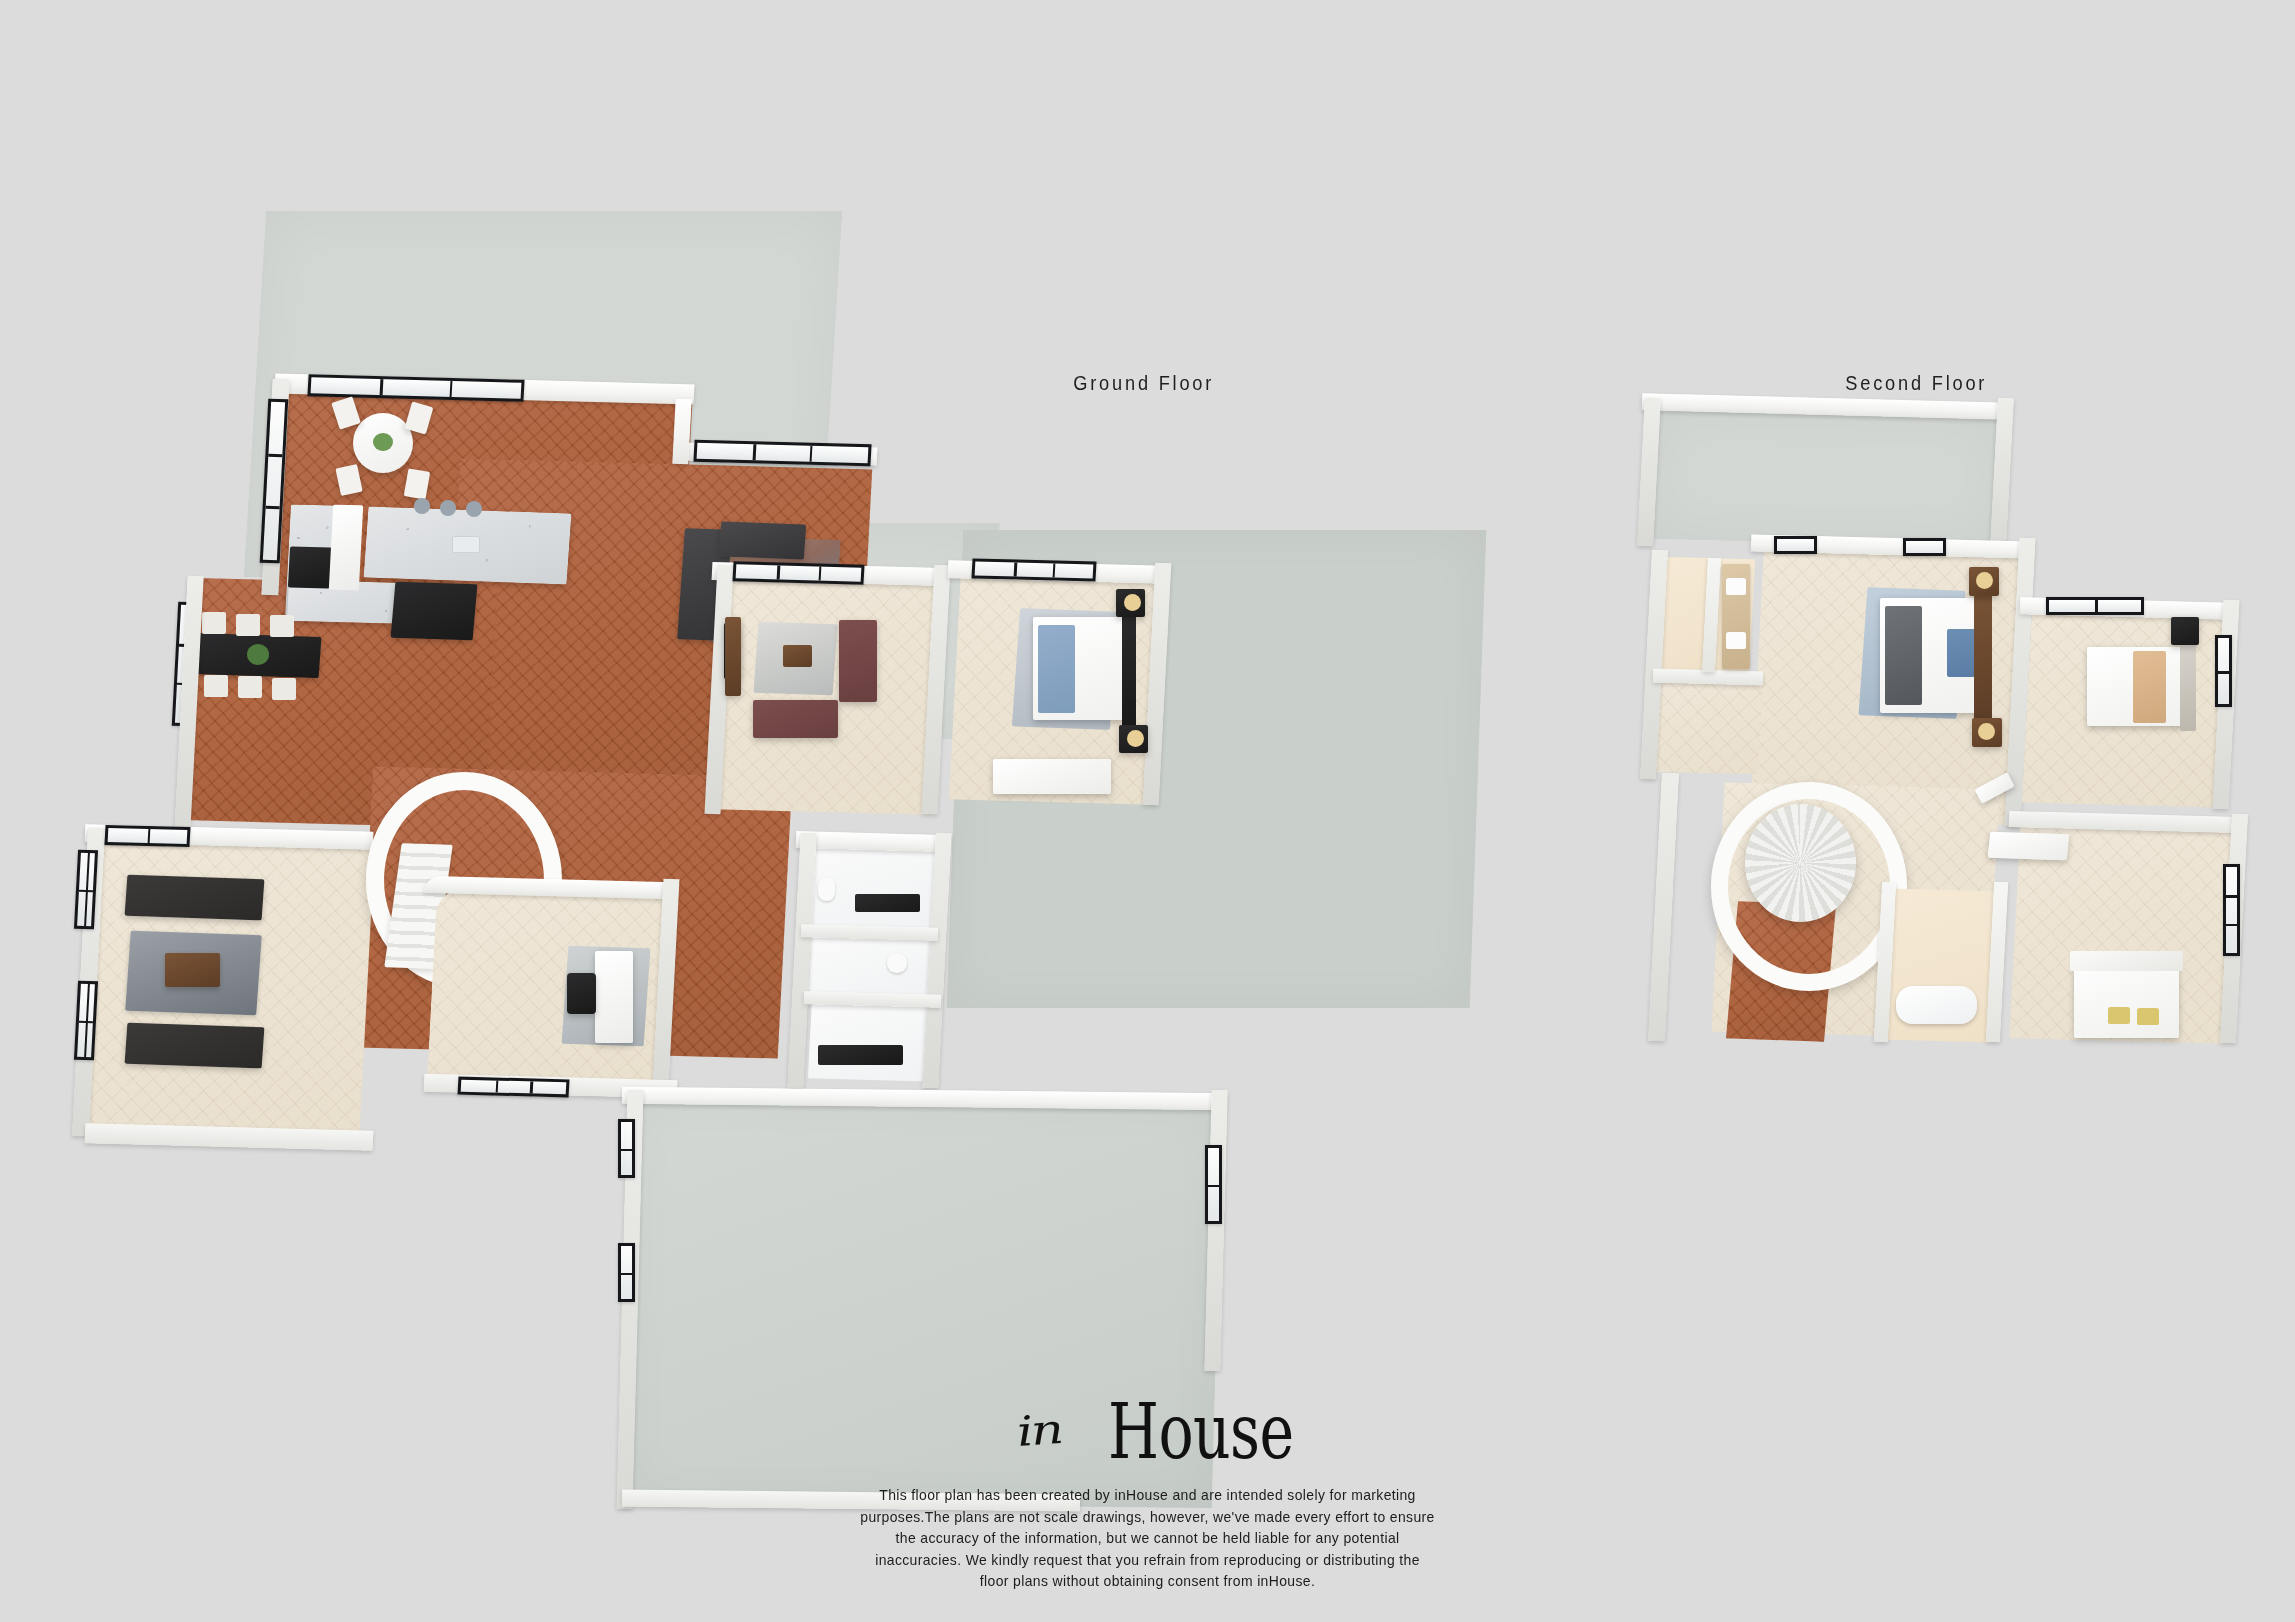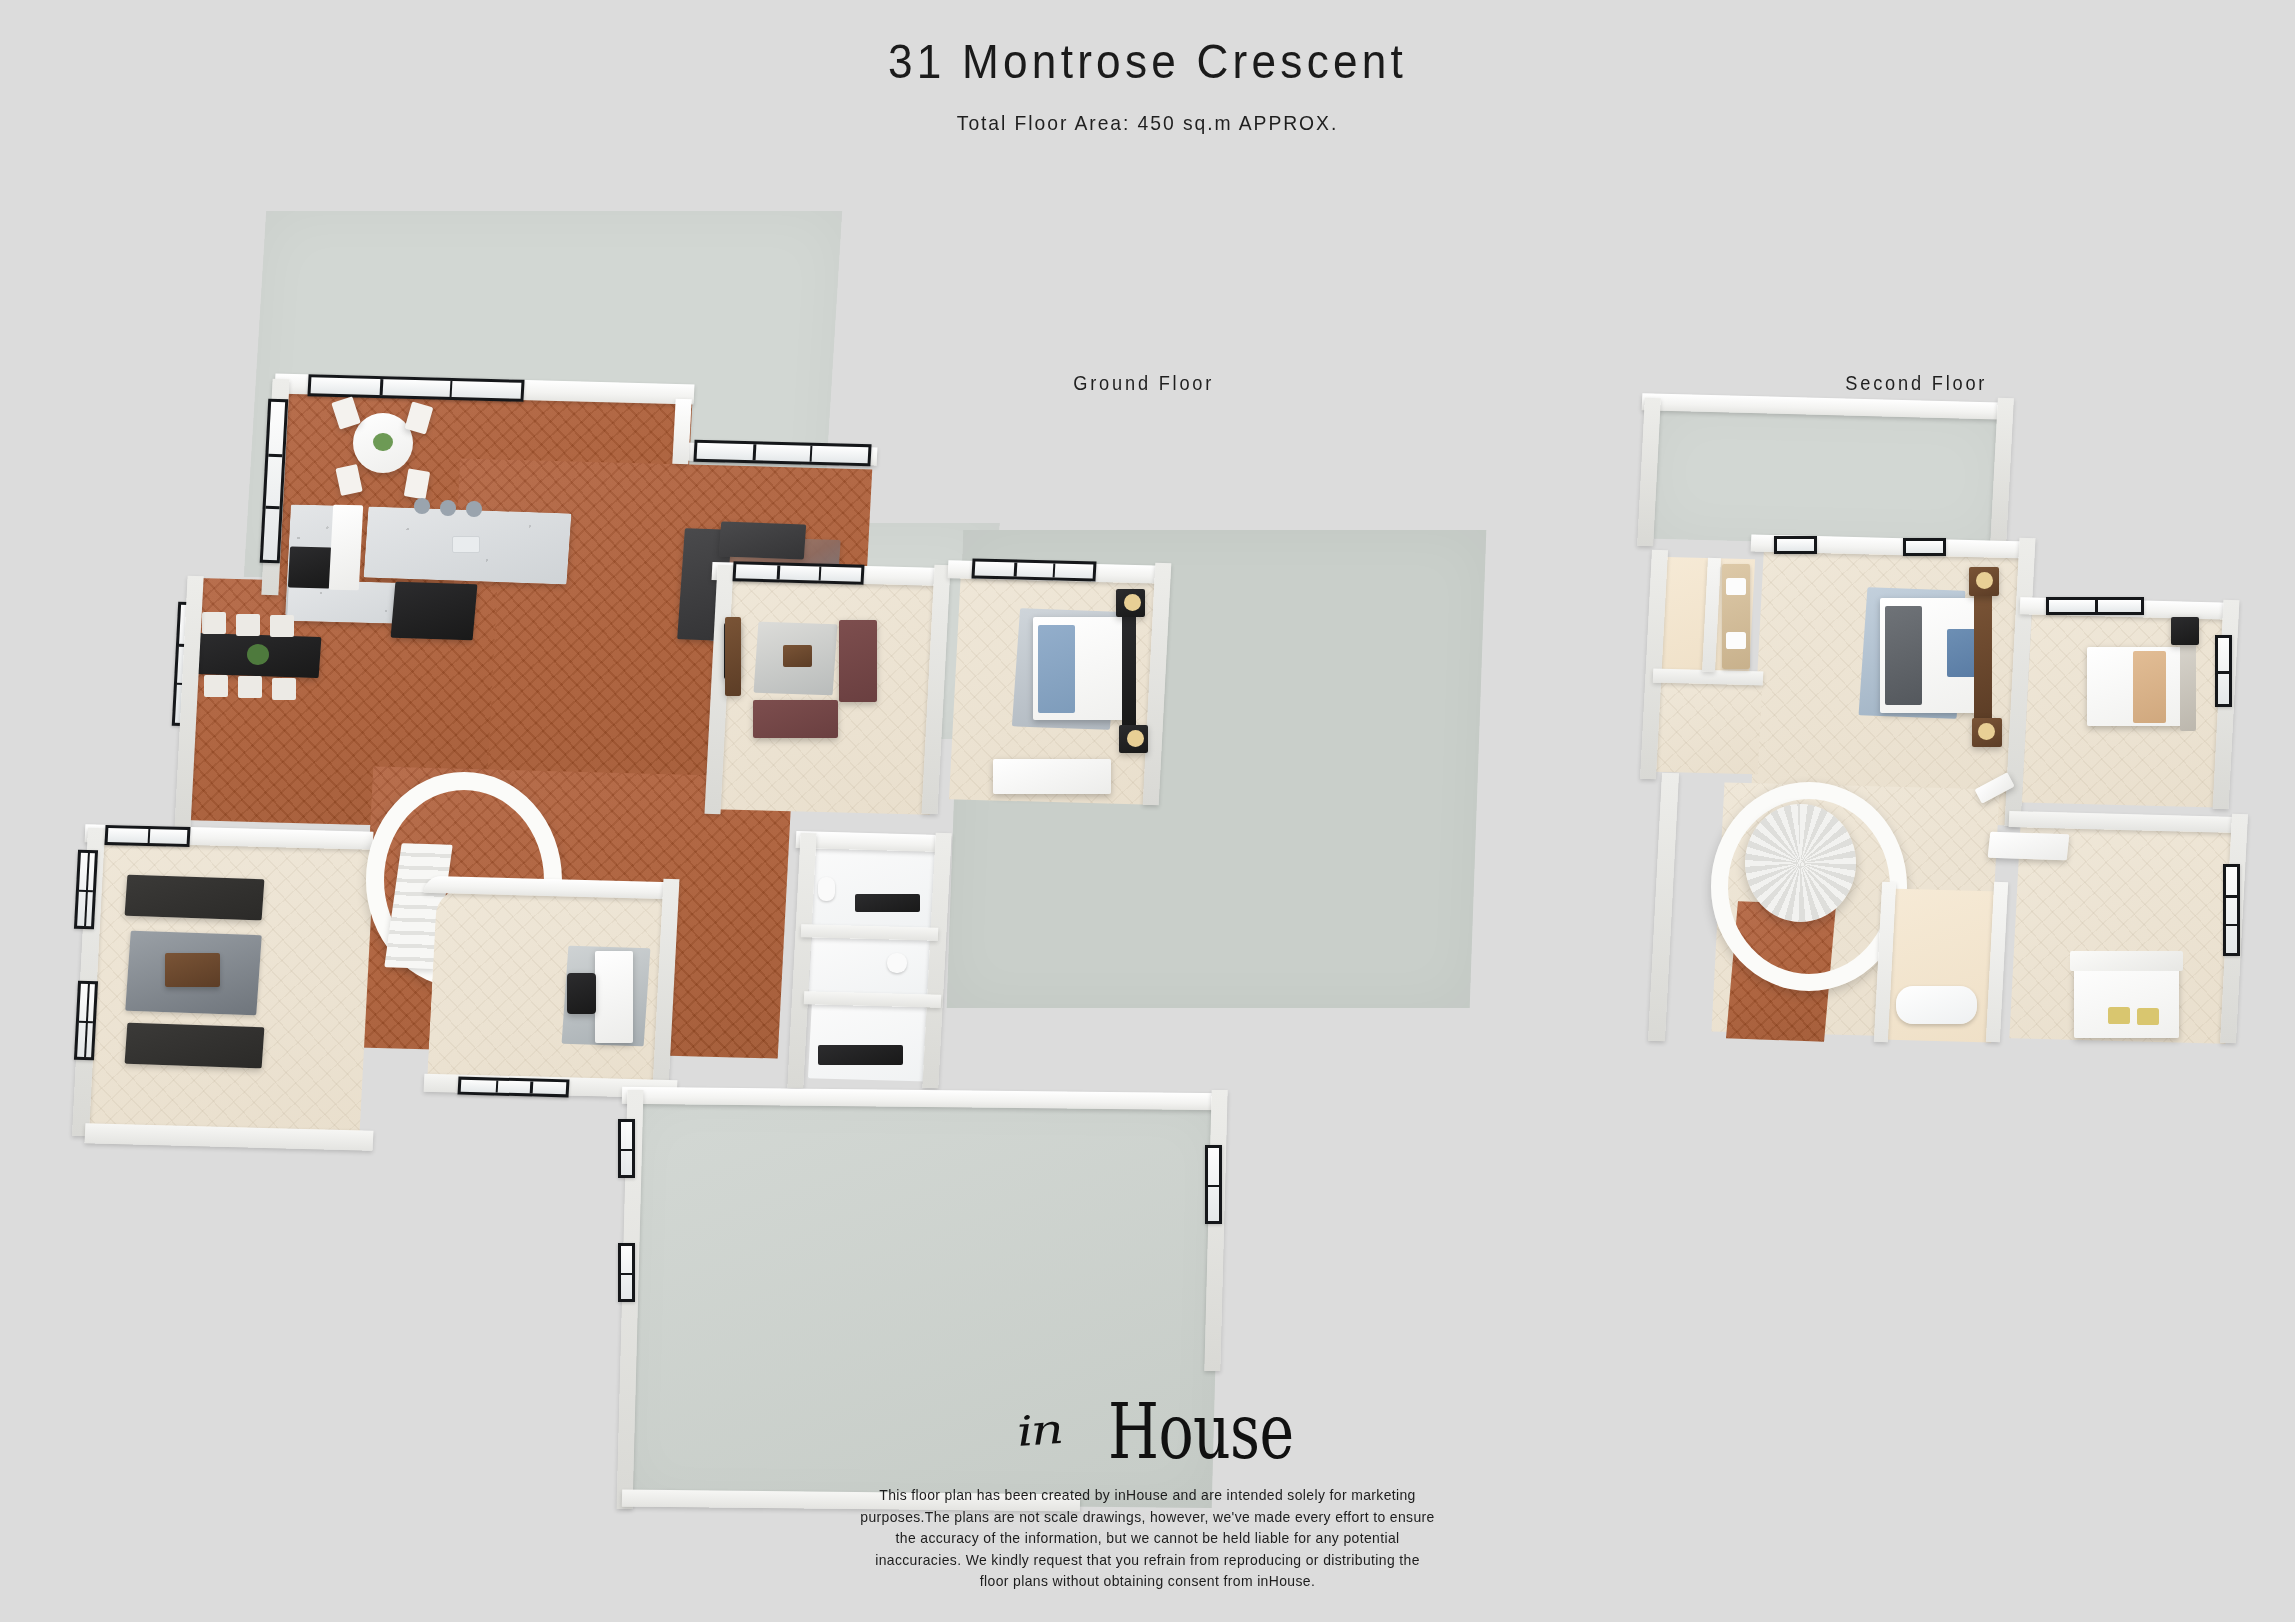--- a/index.html
+++ b/index.html
@@ -186,24 +186,20 @@
     border:17px solid #fbfbf9;
     border-radius:50%;
     box-shadow: 0 3.9px 10.5px rgba(0,0,0,0.18);
   }
 </style>
 </head>
 <body>
 
 <div id="page">
 
-  <div class="header">
-    <div class="plan-title">31 Montrose Crescent</div>
-    <div class="plan-subtitle">Total Floor Area: 450 sq.m APPROX.</div>
-  </div>
 
   <div class="floor-label" id="gf-label">Ground Floor</div>
   <div class="floor-label" id="sf-label">Second Floor</div>
 
   <div class="stage" id="ground-floor" style="left:0px; top:183px; width:1374px; height:1191px;">
 
     <div class="slab light" style="left:255px; top:27.5px; width:576px; height:366px; transform: skewX(-3.5deg);"></div>
     <div class="slab light" style="left:340px; top:340px; width:654px; height:216px; transform: skewX(-3deg);"></div>
     <div class="slab mid" style="left:955px; top:347px; width:523px; height:478px; transform: skewX(-2deg);"></div>
 

